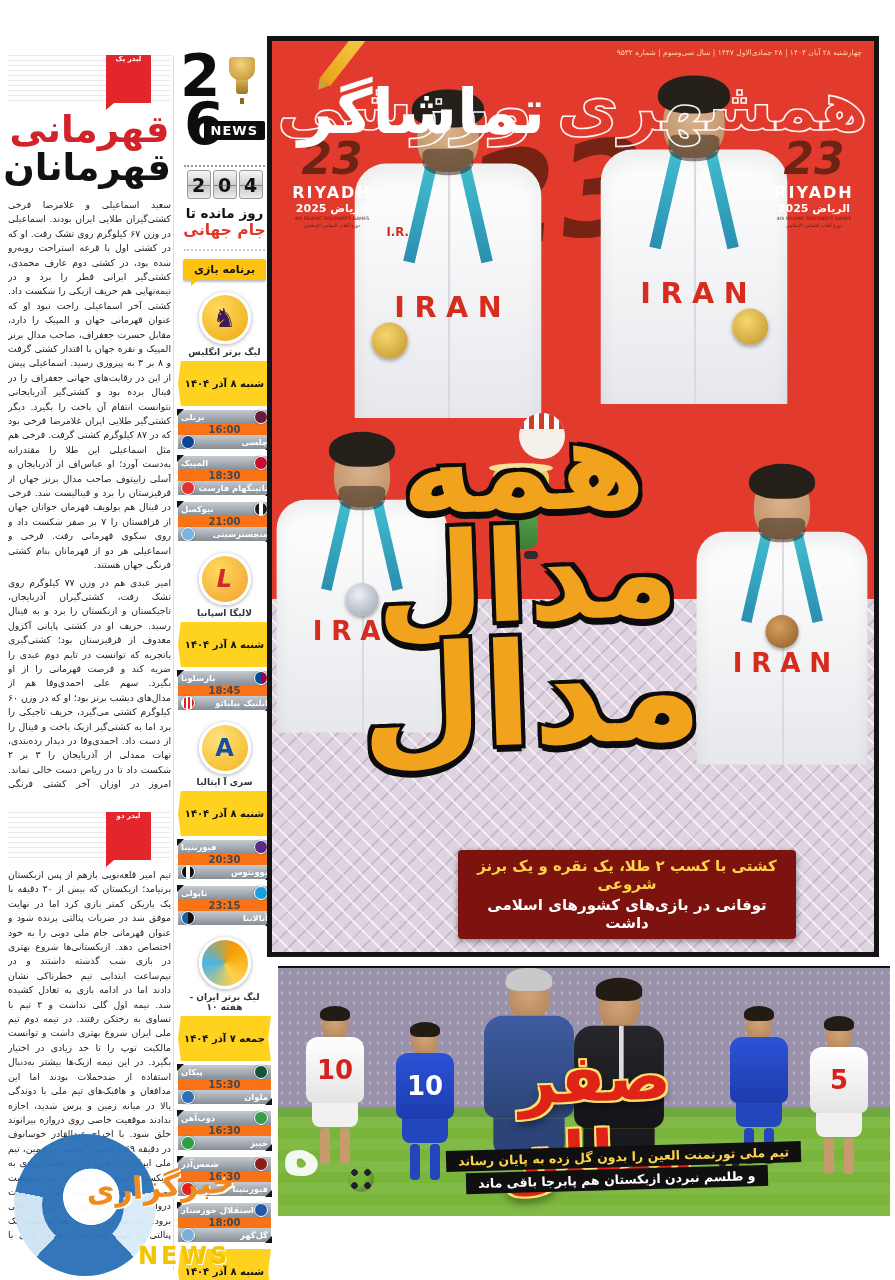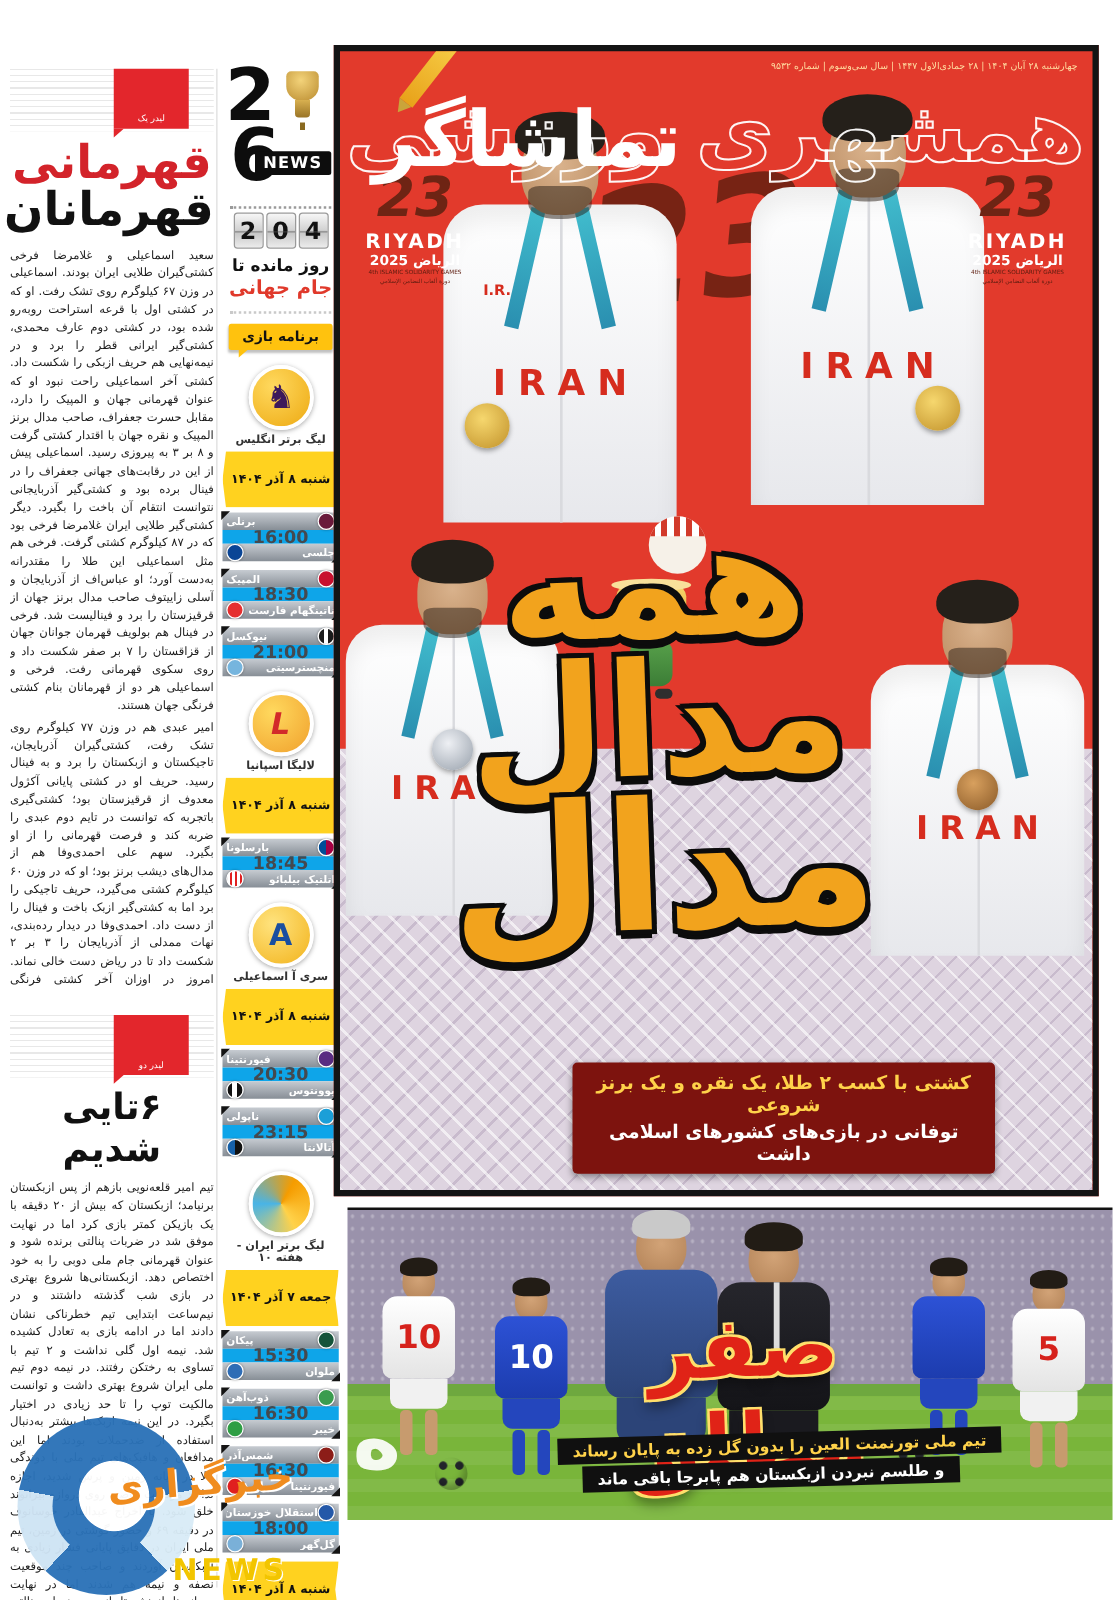--- a/index.html
+++ b/index.html
@@ -2,22 +2,22 @@
 <html lang="fa"><head>
 <meta charset="utf-8">
 <style>
   html,body{margin:0;padding:0;background:#fff}
   .page{position:relative;width:895px;height:1280px;background:#fff;overflow:hidden;
         font-family:"DejaVu Sans",sans-serif}
 
   
   .artcol{position:absolute;left:8px;top:55px;width:163px}
   .lines{height:50px;background:repeating-linear-gradient(to bottom,#e8e8e8 0 1px,transparent 1px 5px);position:relative;margin-bottom:6px}
-  .tag{position:absolute;right:20px;top:0;width:60px;height:48px;background:#e3262c;color:#fff;
-       font-size:7px;font-weight:normal;display:flex;align-items:flex-end;justify-content:center;
+  .tag{position:absolute;right:20px;top:0;width:45px;height:48px;background:#e3262c;color:#fff;
+       font-size:7px;font-weight:bold;display:flex;justify-content:center;
        padding-bottom:4px;direction:rtl;box-sizing:border-box}
   .tag::after{content:"";position:absolute;left:0;bottom:-7px;border-top:7px solid #e3262c;border-right:8px solid transparent}
   .headline{direction:rtl;text-align:center;font-weight:900;line-height:1.04;margin:2px 0 10px}
   .headline .red{color:#d3232a;font-size:37px;display:block}
   .headline .blk{color:#111;font-size:37px;display:block}
   .h2{direction:rtl;text-align:center;font-weight:900;font-size:29px;color:#111;margin:2px 0 8px}
   .body-text{direction:rtl;text-align:justify;font-size:9.3px;line-height:14.4px;color:#1d1d1d;overflow:hidden}
   .body-text p{margin:0 0 3px}
   #a1-body{height:592px}
   #a2-body{height:372px}
@@ -58,21 +58,21 @@
   .lg-name{font-size:9px;font-weight:bold;color:#333;direction:rtl;margin-bottom:3px}
   .date-banner{background:#ffd21f;font-size:10px;font-weight:bold;color:#111;direction:rtl;padding:17px 4px;
       margin:4px 0;clip-path:polygon(3% 0,100% 0,97% 50%,100% 100%,3% 100%,0 50%)}
   .match{position:relative;margin:4px 0 7px}
   .match::before{content:"";position:absolute;left:-1px;top:-1px;border-top:7px solid #141414;border-right:7px solid transparent;z-index:1}
   .match::after{content:"";position:absolute;right:-1px;bottom:-1px;border-bottom:7px solid #141414;border-left:7px solid transparent;z-index:1}
   .trow{display:flex;align-items:center;justify-content:space-between;height:14px;
       background:linear-gradient(#c6cbd1,#878e96);padding:0 3px;color:#fff;font-size:8.4px;font-weight:bold;direction:rtl}
   .trow .nm{white-space:nowrap;overflow:hidden}
   .dot{width:12px;height:12px;border-radius:50%;border:1px solid #fff;box-shadow:0 0 2px rgba(0,0,0,.4);flex:none}
-  .time{background:#0ea5e9;color:#44494f;font-weight:bold;font-size:14px;height:11px;display:flex;align-items:center;justify-content:center}
+  .time{background:#f97316;color:#44494f;font-weight:bold;font-size:10px;height:11px;display:flex;align-items:center;justify-content:center}
 
   
   .cover{position:absolute;left:267px;top:36px;width:612px;height:921px;background:#e23a2c;
       border:5px solid #141414;box-sizing:border-box;overflow:hidden}
   .tileband{position:absolute;left:0;right:0;top:558px;bottom:0;background-color:#ded4e0;
       background-image:repeating-linear-gradient(45deg,rgba(255,255,255,.6) 0 2px,transparent 2px 13px),
                        repeating-linear-gradient(-45deg,rgba(160,140,170,.35) 0 2px,transparent 2px 13px)}
   .dateline{position:absolute;top:7px;right:12px;font-size:7.5px;color:#ffdca0;direction:rtl;z-index:6}
   .mast-outline{position:absolute;top:26px;right:6px;font-size:68px;font-weight:900;direction:rtl;
       color:transparent;-webkit-text-stroke:1.6px rgba(255,255,255,.95);white-space:nowrap;letter-spacing:-3px;z-index:3}
@@ -218,21 +218,20 @@
     <section class="a2" style="position:static">
     </section>
   </aside>
 
   <section class="a2">
     <div class="lines">
       <div class="tag">
         <span>لیدر دو</span>
       </div>
     </div>
-    <h2 class="h2">۶تایی شدیم</h2>
     <div class="body-text" id="a2-body">
         <p>تیم امیر قلعه‌نویی بازهم از پس ازبکستان برنیامد؛ ازبکستان که بیش از ۲۰ دقیقه با یک بازیکن کمتر بازی کرد اما در نهایت موفق شد در ضربات پنالتی برنده شود و عنوان قهرمانی جام ملی دوبی را به خود اختصاص دهد. ازبکستانی‌ها شروع بهتری در بازی شب گذشته داشتند و در نیم‌ساعت ابتدایی تیم خطرناکی نشان دادند اما در ادامه بازی به تعادل کشیده شد. نیمه اول گلی نداشت و ۲ تیم با تساوی به رختکن رفتند. در نیمه دوم تیم ملی ایران شروع بهتری داشت و توانست مالکیت توپ را تا حد زیادی در اختیار بگیرد. در این نیمه ازبک‌ها بیشتر به‌دنبال استفاده از ضدحملات بودند اما این مدافعان و هافبک‌های تیم ملی با دوندگی بالا در میانه زمین و پرس شدید، اجازه ندادند موقعیت خاصی روی دروازه بیرانوند خلق شود. با اخراج عبدالقادر خوسانوف در دقیقه ۶۹ و حضور گوشتی در زمین، تیم ملی ایران در دقایق پایانی فشار زیادی به ازبکستان آوردند و صاحب چند موقعیت نصفه و نیمه هم شدند اما در نهایت دروازه‌ها باز نشد تا بازی به ضربات پنالتی برود. علیرضا بیرانوند باز هم توانست یک پنالتی را مهار کند اما بر خلاف بازی با کیپ‌ورد، بازیکنان تیم ملی نمایش خوبی در زدن ضربات پنالتی نداشتند. محمدمهدی محبی و میلاد محمدی، بازیکنانی بودند که پنالتی‌هایشان را از دست دادند تا امیر قلعه‌نویی بار دیگر مقابل ازبکستان ناکام بماند.</p>
       </div>
   </section>
 
   <div class="coldiv"></div>
 
   <aside class="sched">
     <div class="fifa">
       <span class="fn f2">2</span>
@@ -299,21 +298,21 @@
             </div>
             <div class="time">18:45</div>
             <div class="trow t2">
               <span class="nm">اتلتیک بیلبائو</span>
               <span class="dot" style="background: repeating-linear-gradient(90deg, rgb(255, 255, 255) 0px, rgb(255, 255, 255) 2px, rgb(224, 32, 32) 2px, rgb(224, 32, 32) 4px);"></span>
             </div>
           </div>
         </div>
         <div class="league">
           <div class="lg-icon serie-a" style="color: rgb(26, 79, 160);">A</div>
-          <div class="lg-name">سری آ اسماعیلی</div>
+          <div class="lg-name">سری آ ایتالیا</div>
           <div class="date-banner">شنبه ۸ آذر ۱۴۰۴</div>
           <div class="match">
             <div class="trow t1">
               <span class="dot" style="background: rgb(89, 44, 130);"></span>
               <span class="nm">فیورنتینا</span>
             </div>
             <div class="time">20:30</div>
             <div class="trow t2">
               <span class="nm">یوونتوس</span>
               <span class="dot" style="background: linear-gradient(90deg, rgb(17, 17, 17) 0px, rgb(17, 17, 17) 33%, rgb(255, 255, 255) 33%, rgb(255, 255, 255) 66%, rgb(17, 17, 17) 66%, rgb(17, 17, 17) 100%);"></span>

